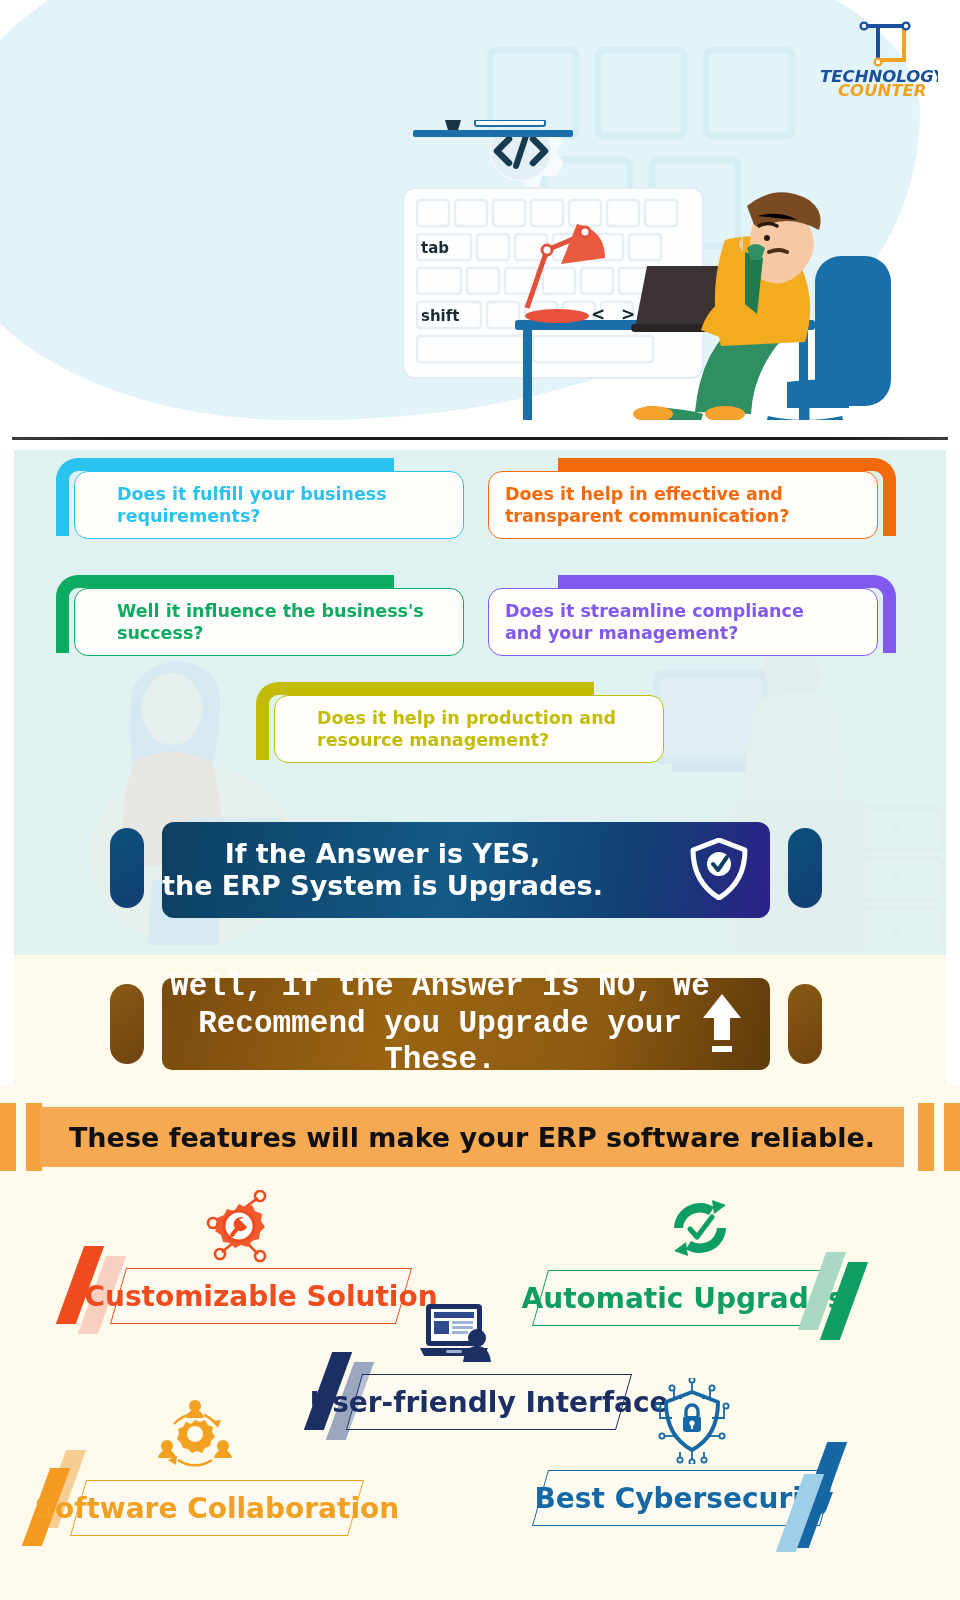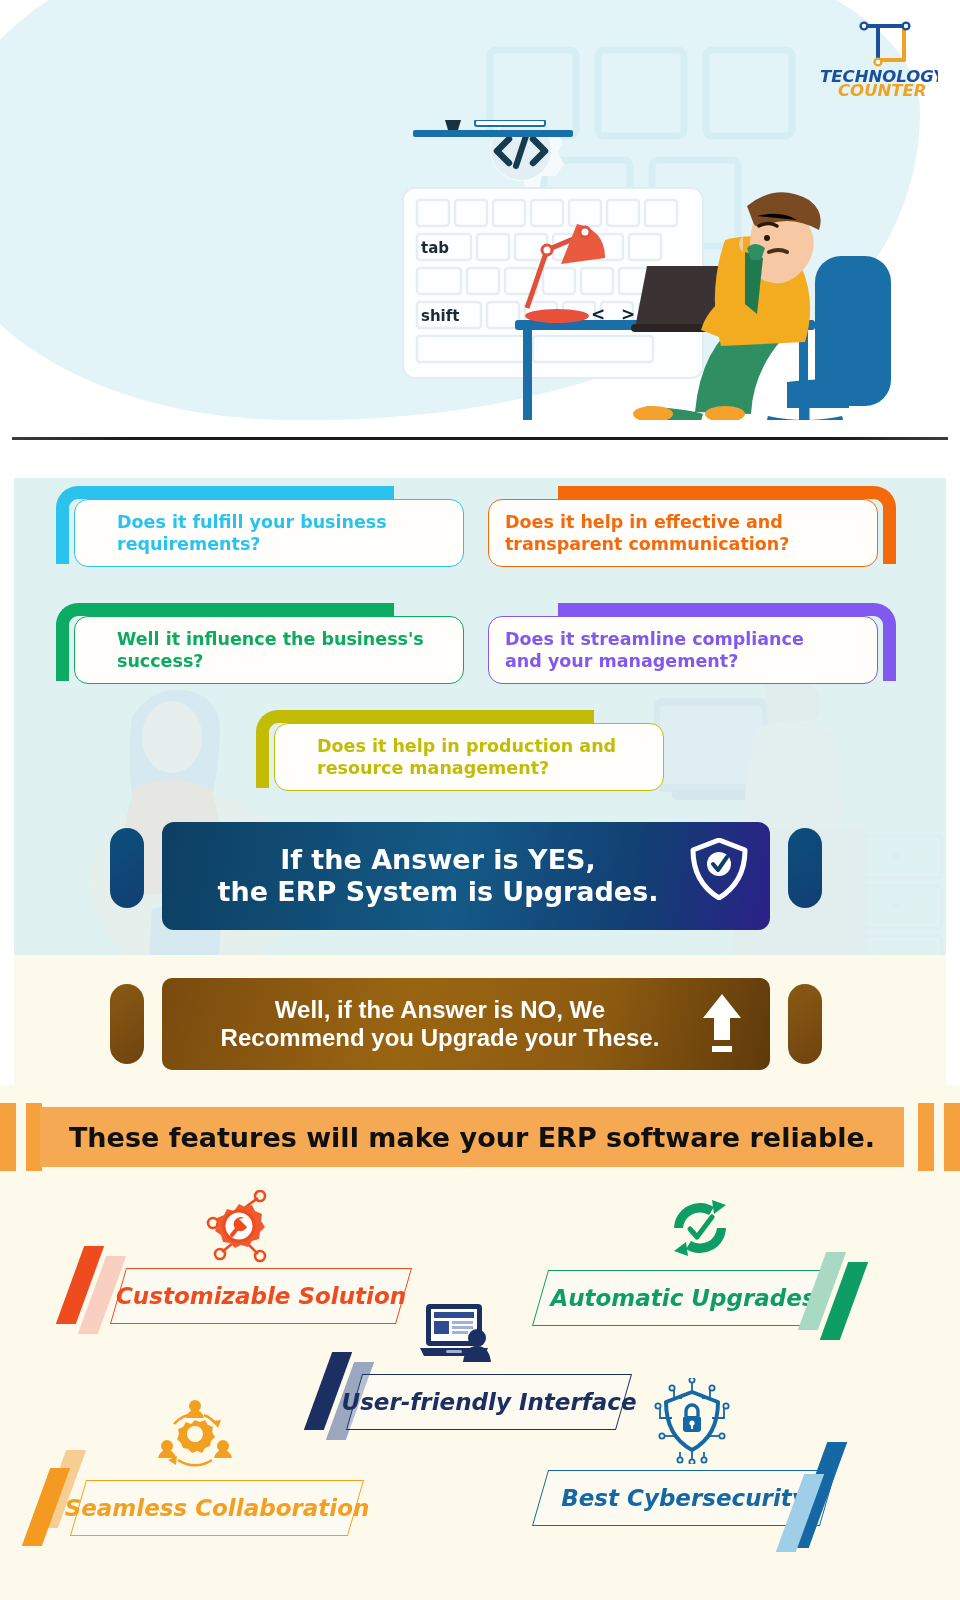--- a/index.html
+++ b/index.html
@@ -35,21 +35,21 @@
   .accent-orange { color: #f59a1f; }
 
   #hero-art { position: absolute; left: 395px; top: 120px; width: 570px; height: 300px; z-index: 4; }
 
   #hr-divider { position: absolute; left: 12px; top: 437px; width: 936px; height: 3px;
     background: linear-gradient(to right,#3c3c3c,#1b1b1b 12%,#1b1b1b 88%,#3c3c3c); }
 
   
   #questions {
     position: absolute; left: 14px; top: 450px; width: 932px; height: 505px;
-    background: #dff1f1; overflow: hidden; margin-top: 28px;
+    background: #dff1f1; overflow: hidden;
   }
   .q-bg-woman { position: absolute; left: 62px; top: 195px; width: 220px; height: 300px; opacity: .30; }
   .q-bg-man { position: absolute; left: 640px; top: 180px; width: 290px; height: 320px; opacity: .34; }
 
   .qcard { position: absolute; width: 408px; height: 82px; }
   .qcard .bar {
     position: absolute; left: 0; top: 0; width: 338px; height: 78px;
     border-top: 13px solid var(--c); border-left: 13px solid var(--c);
     border-top-left-radius: 22px;
   }
@@ -71,23 +71,23 @@
 
   
   #yes-banner { position: absolute; left: 110px; top: 822px; width: 712px; height: 92px; z-index: 8; }
   #yes-banner .pill {
     position: absolute; top: 6px; width: 34px; height: 80px; border-radius: 17px;
     background: linear-gradient(145deg,#0b4f7d,#123f73);
   }
   #yes-banner .pill.l { left: 0; }
   #yes-banner .pill.r { right: 0; }
   #yes-banner .body {
-    position: absolute; left: 52px; top: 0; width: 608px; height: 108px; border-radius: 12px;
+    position: absolute; left: 52px; top: 0; width: 608px; height: 96px; border-radius: 12px;
     background: linear-gradient(100deg,#0d3f63 0%,#145a86 48%,#123f73 78%,#2b2188 100%);
-    display: flex; align-items: center; justify-content: center;
+    display: flex; align-items: center; 
   }
   #yes-banner .txt {
     color: #ffffff; font-size: 27px; font-weight: 700; line-height: 1.18;
     text-align: center; font-family: "DejaVu Sans", sans-serif; padding-right: 56px;
   }
   #yes-shield { position: absolute; right: 22px; top: 16px; width: 58px; height: 62px; }
 
   
   #no-section { position: absolute; left: 14px; top: 955px; width: 932px; height: 130px; background: #fdfaec; }
   #no-banner { position: absolute; left: 110px; top: 978px; width: 712px; height: 92px; z-index: 8; }
@@ -96,22 +96,22 @@
     background: linear-gradient(145deg,#8a5a13,#6f4310);
   }
   #no-banner .pill.l { left: 0; }
   #no-banner .pill.r { right: 0; }
   #no-banner .body {
     position: absolute; left: 52px; top: 0; width: 608px; height: 92px; border-radius: 10px;
     background: linear-gradient(105deg,#7a4b0f 0%,#9a6512 40%,#8c5a11 72%,#5e3a0b 100%);
     display: flex; align-items: center; justify-content: center;
   }
   #no-banner .txt {
-    color: #ffffff; font-size: 24px; font-weight: 700; line-height: 1.18;
-    text-align: center; font-family: Liberation Sans, sans-serif; padding-right: 52px;
+    color: #ffffff; font-size: 31px; font-weight: 700; line-height: 1.18;
+    text-align: center; font-family: Liberation Mono, monospace; padding-right: 52px;
   }
   #no-arrow { position: absolute; right: 26px; top: 14px; width: 44px; height: 64px; }
 
   
   #features-wrap { position: absolute; left: 0; top: 1085px; width: 960px; height: 515px; background: #fdfaec; }
   #feat-header { position: absolute; left: 0; top: 1103px; width: 960px; height: 68px; z-index: 6; }
   #feat-header .sbar { position: absolute; top: 0; width: 16px; height: 68px; background: #f5a13d; }
   #feat-header .sbar.a { left: 0; }
   #feat-header .sbar.b { left: 26px; }
   #feat-header .sbar.c { right: 26px; }
@@ -126,22 +126,22 @@
 
   .feature { position: absolute; }
   .feature .ficon { position: absolute; }
   .feature .fplate {
     position: absolute; height: 56px;
     border: 1.4px solid var(--fc); background: rgba(255,255,255,.28);
     transform: skewX(-16deg);
   }
   .feature .flabel {
     position: absolute; height: 56px; display: flex; align-items: center; justify-content: center;
-    font-size: 23px; font-weight: 700; color: var(--fc);
-    font-family: "DejaVu Sans", sans-serif; white-space: nowrap; font-style: italic;
+    font-size: 28px; font-weight: 700; color: var(--fc);
+    font-family: "DejaVu Sans", sans-serif; white-space: nowrap;
   }
   .slash { position: absolute; width: 20px; height: 78px; transform: skewX(-20deg); }
 
   #page { -webkit-font-smoothing: antialiased; }
 </style>
 </head>
 <body>
 
 <div id="page">
 
@@ -464,21 +464,21 @@
         <path d="M58 26 a30 30 0 0 0 -12 -9"></path>
         <path d="M20 62 a30 30 0 0 0 34 0"></path>
       </g>
       <path d="M36 12 l8 4 -8 4z" fill="#f2a021"></path>
       <path d="M60 30 l-6 -7 9 -1z" fill="#f2a021"></path>
       <path d="M19 58 l-1 9 -8 -5z" fill="#f2a021"></path>
     </svg>
     <div class="slash" style="left:16px; top:52px; background:#f6ce93;"></div>
     <div class="slash" style="left:0px; top:70px; background:#f59a20;"></div>
     <div class="fplate" style="left:42px; top:82px; width:278px;"></div>
-    <div class="flabel" style="left:42px; top:82px; width:278px;">Seamless Collaboration</div>
+    <div class="flabel" style="left:42px; top:82px; width:278px;">Software Collaboration</div>
   </div>
 
   <div class="feature" style="--fc:#1668a5; left:540px; top:1378px; width:340px; height:150px;">
     <svg class="ficon" style="left:110px; top:0; width:84px; height:86px;" viewBox="0 0 84 86">
       <g fill="none" stroke="#1668a5" stroke-width="1.8">
         <path d="M42 4 L42 14"></path>
           <circle cx="42" cy="2" r="2.6"></circle>
         <path d="M24 12 L24 20 L32 20"></path>
           <circle cx="22" cy="10" r="2.6"></circle>
         <path d="M60 12 L60 20 L52 20"></path>

